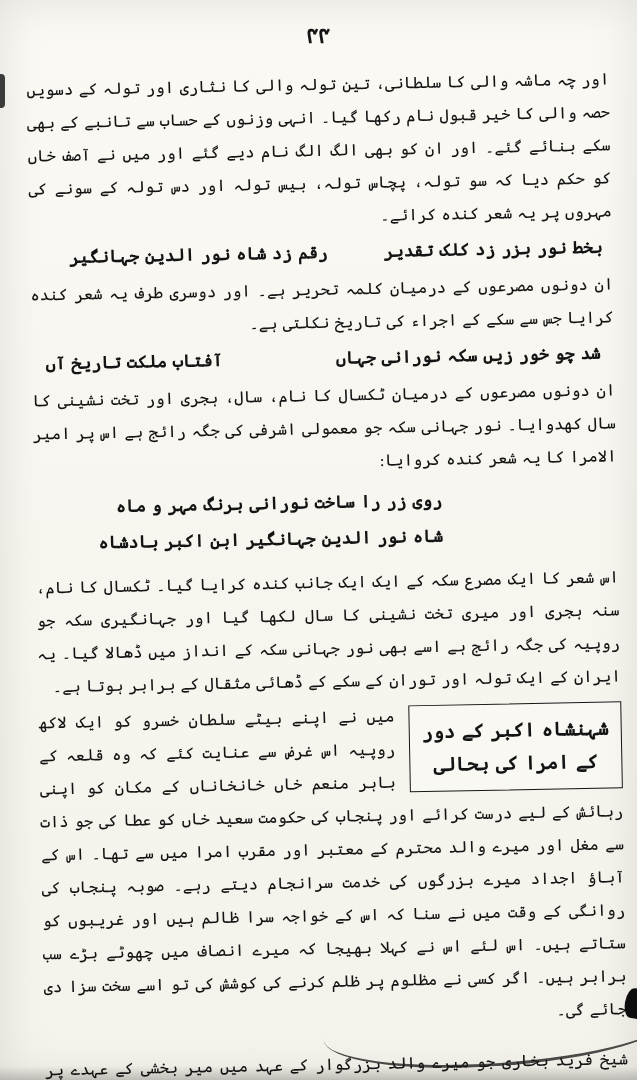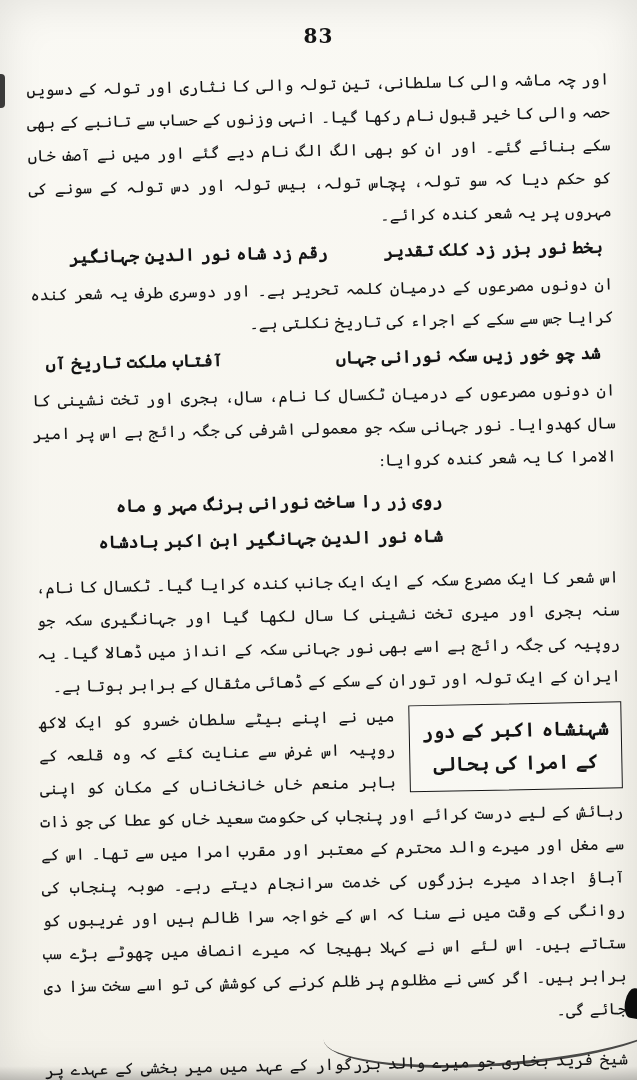--- a/index.html
+++ b/index.html
@@ -100,21 +100,21 @@
     position: absolute; left: 0; bottom: 0;
     width: 100%; height: 14px;
     background: linear-gradient(rgba(0,0,0,0), rgba(0,0,0,0.18));
   }
 </style>
 </head>
 <body>
 
 <div class="page">
 
-  <div class="page-number">83</div>
+  <div class="page-number">۴۴</div>
 
   <div class="content">
 
     <p class="para">اور چہ ماشہ والی کا سلطانی، تین تولہ والی کا نثاری اور تولہ کے دسویں حصہ والی کا خیر قبول نام رکھا گیا۔ انہی وزنوں کے حساب سے تانبے کے بھی سکے بنائے گئے۔ اور ان کو بھی الگ الگ نام دیے گئے اور میں نے آصف خاں کو حکم دیا کہ سو تولہ، پچاس تولہ، بیس تولہ اور دس تولہ کے سونے کی مہروں پر یہ شعر کندہ کرائے۔</p>
 
     <div class="verse center">
       <span>بخط نور بزر زد کلک تقدیر</span>
       <span>رقم زد شاہ نور الدین جہانگیر</span>
     </div>
 

